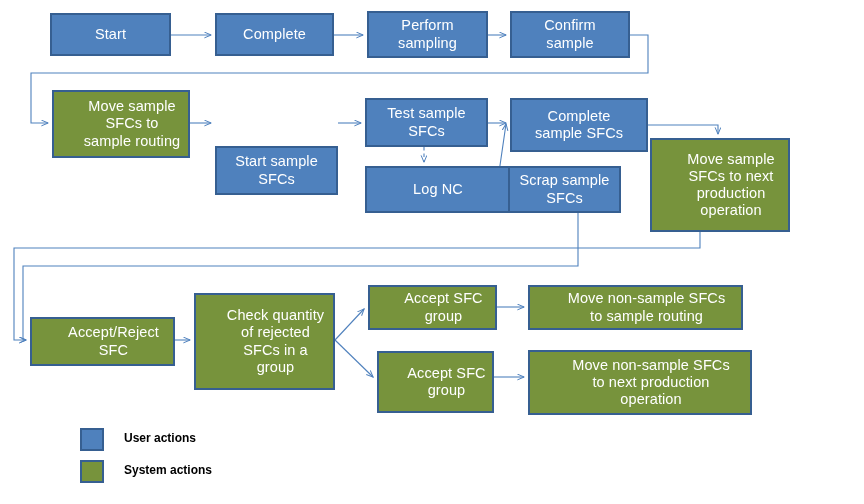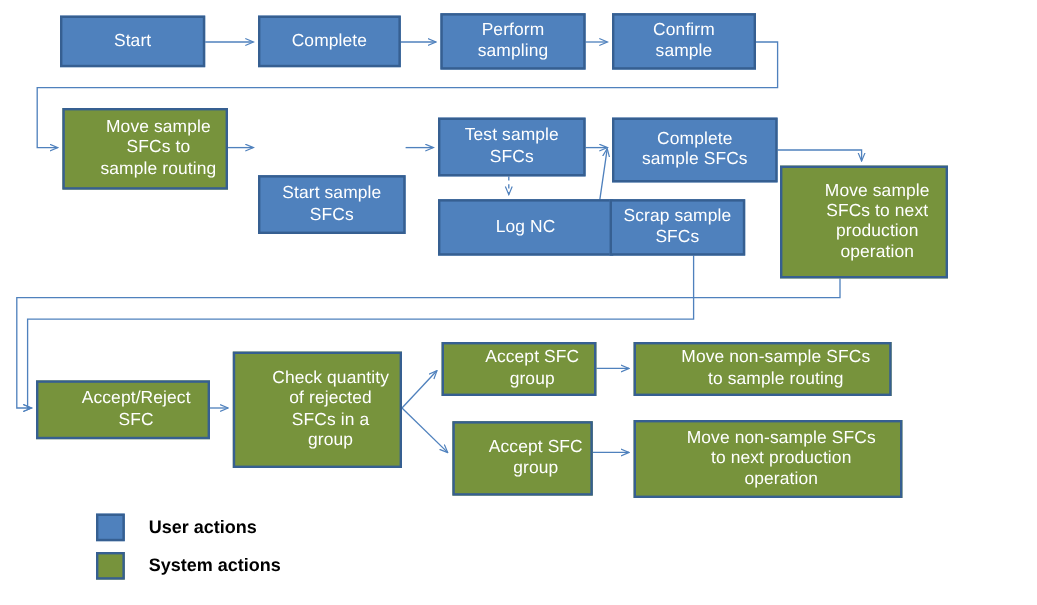--- a/index.html
+++ b/index.html
@@ -52,21 +52,21 @@
     width: 24px;
     height: 23px;
     border: 2px solid #365F91;
     z-index: 2;
   }
   .legend-swatch.user { background: #4F81BD; }
   .legend-swatch.system { background: #77933C; }
   .legend-label {
     position: absolute;
     color: #000000;
-    font-size: 15px;
+    font-size: 12px;
     font-weight: bold;
     line-height: 1;
     white-space: nowrap;
     z-index: 2;
   }
 </style>
 </head>
 <body>
 
 <div id="canvas">

